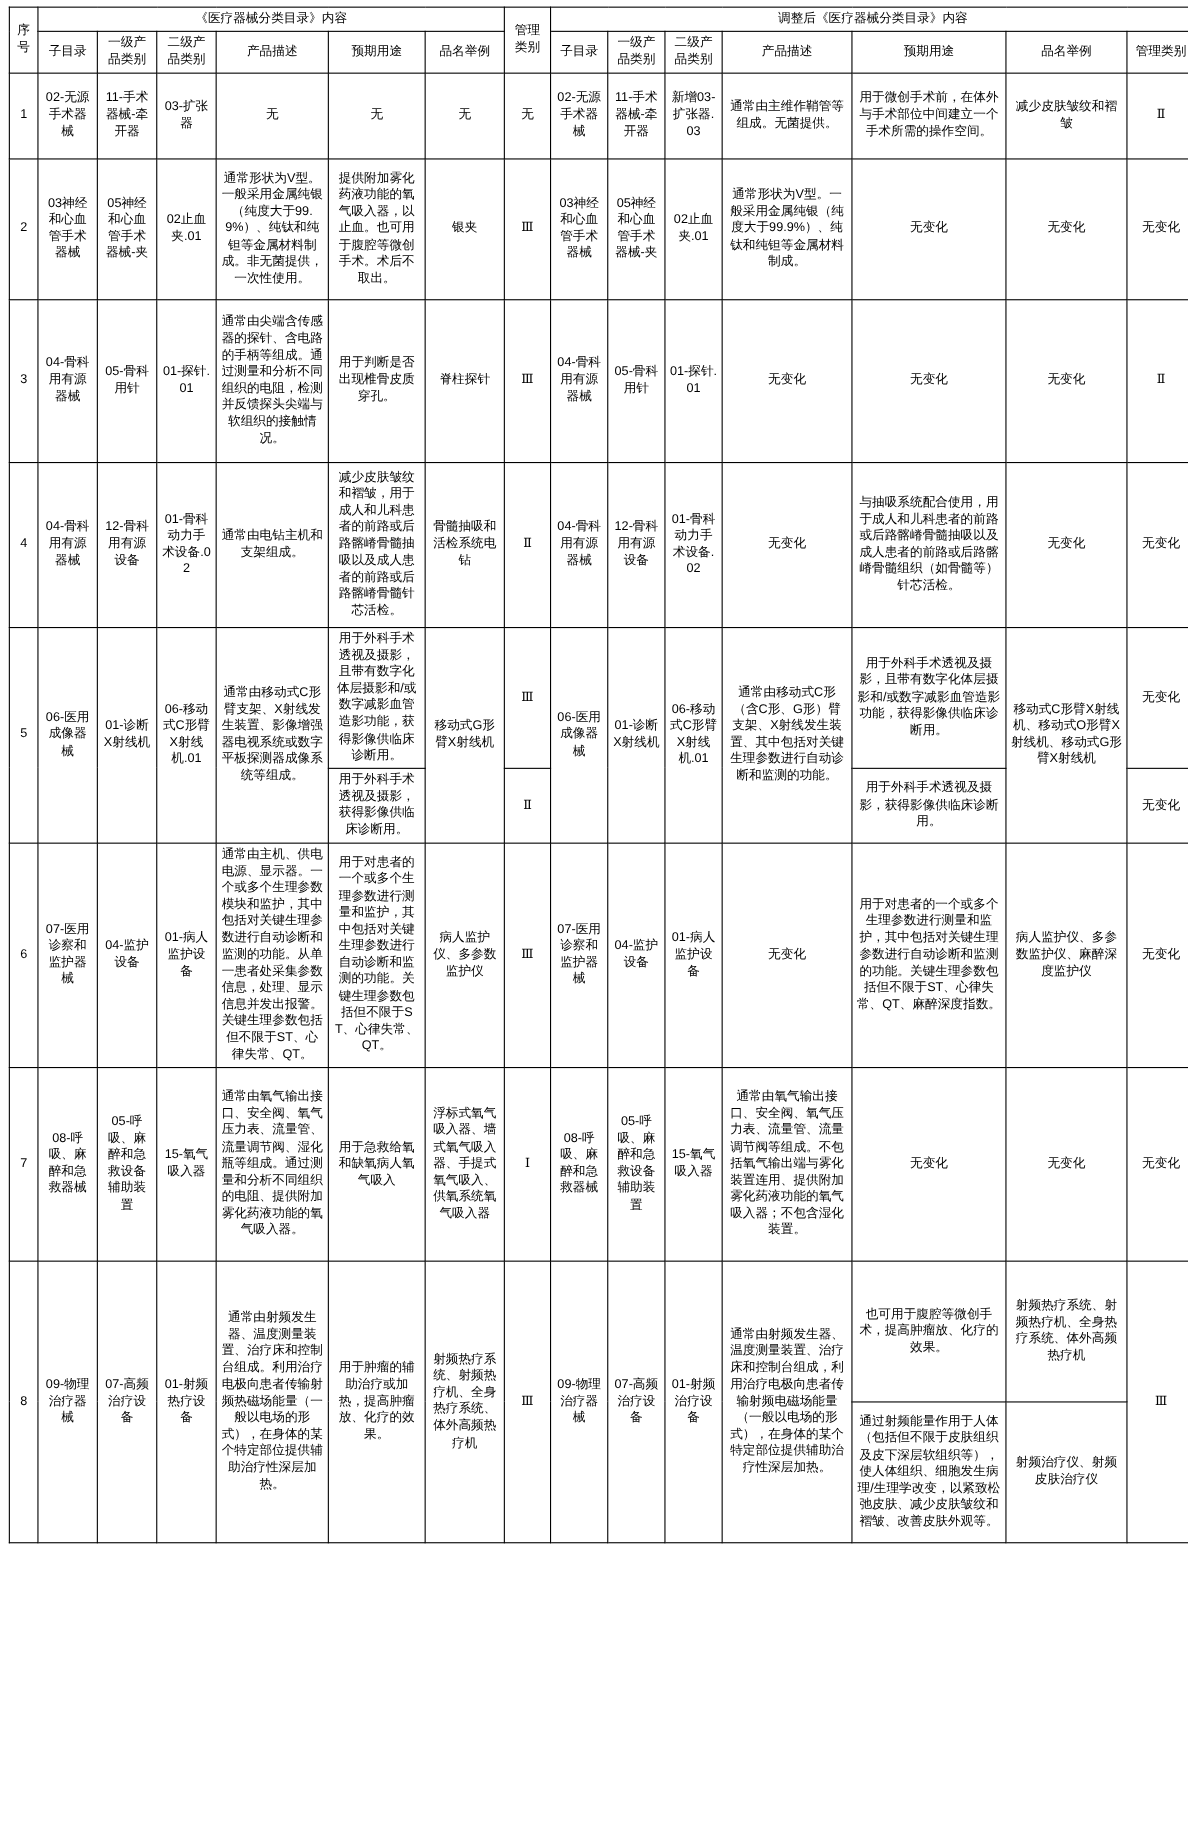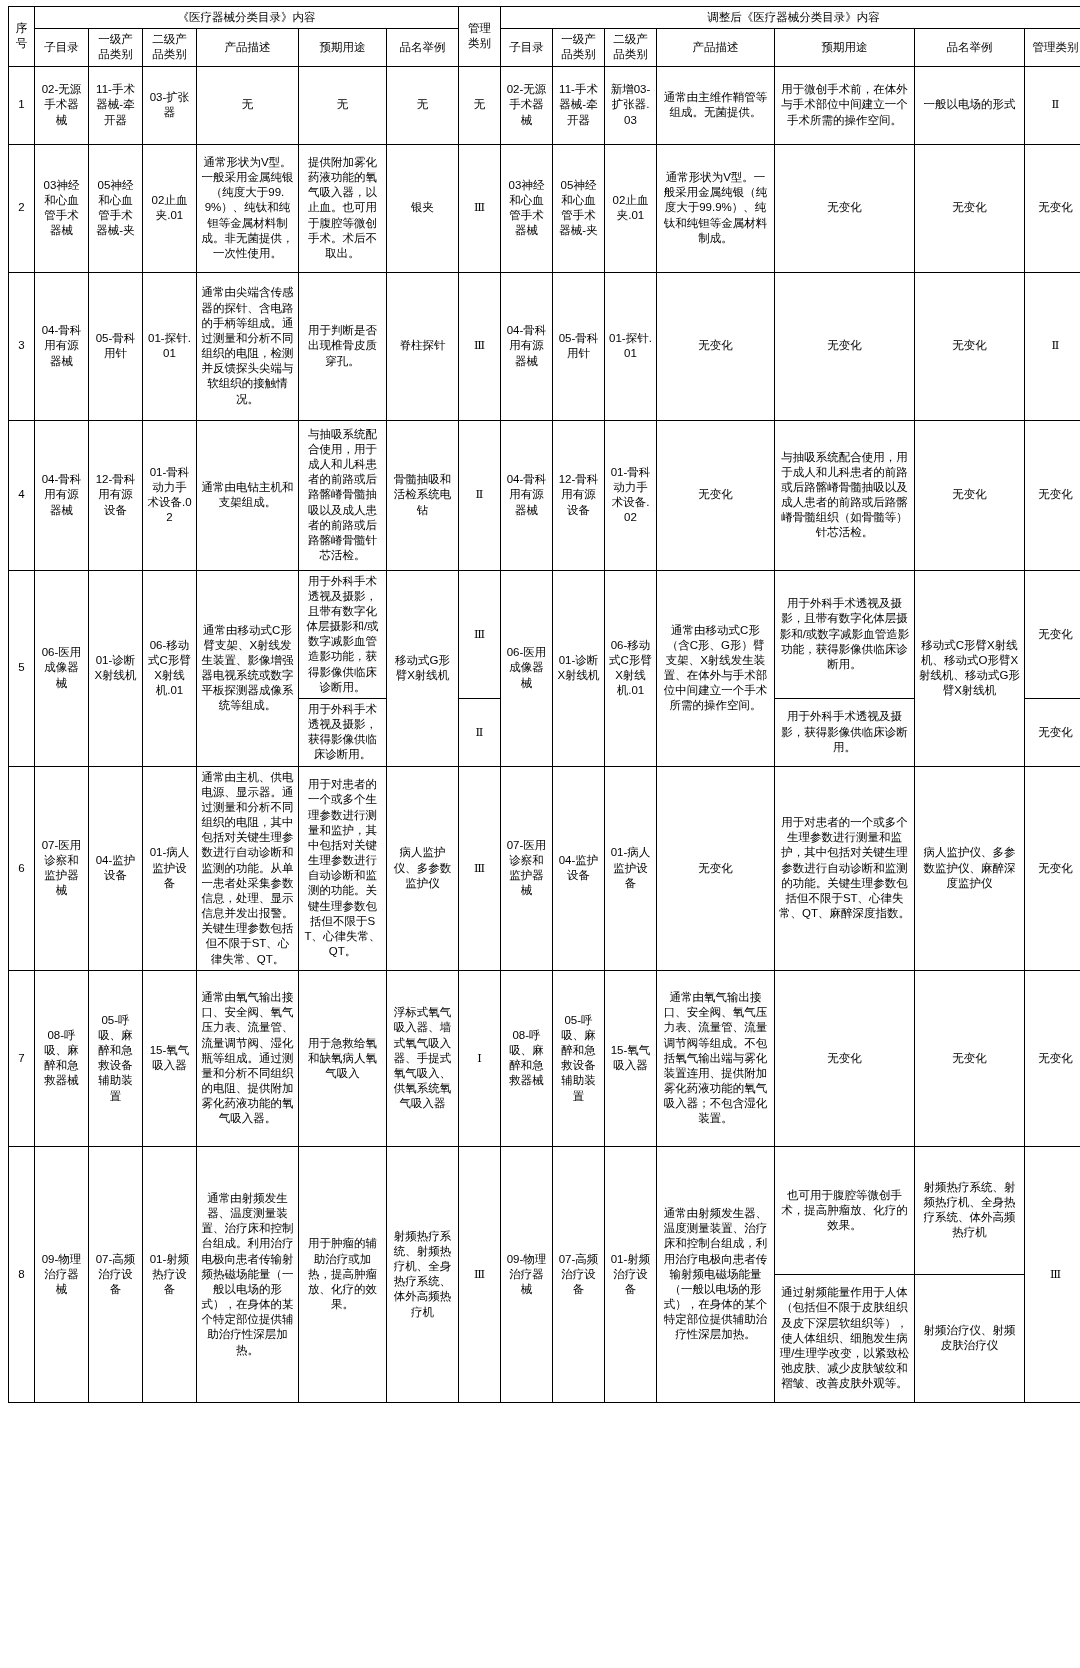--- a/index.html
+++ b/index.html
@@ -125,21 +125,21 @@
         <td>03-扩张器</td>
         <td>无</td>
         <td>无</td>
         <td>无</td>
         <td class="lvl">无</td>
         <td>02-无源手术器械</td>
         <td>11-手术器械-牵开器</td>
         <td>新增03-扩张器.03</td>
         <td class="desc">通常由主维作鞘管等组成。无菌提供。</td>
         <td class="desc">用于微创手术前，在体外与手术部位中间建立一个手术所需的操作空间。</td>
-        <td class="desc">一般以电场的形式</td>
+        <td class="desc">减少皮肤皱纹和褶皱</td>
         <td class="lvl">Ⅱ</td>
       </tr>
 
       <tr style="height:128px;">
         <td class="idx">2</td>
         <td>03神经和心血管手术器械</td>
         <td>05神经和心血管手术器械-夹</td>
         <td>02止血夹.01</td>
         <td class="desc">通常形状为V型。一般采用金属纯银（纯度大于99.9%）、纯钛和纯钽等金属材料制成。非无菌提供，一次性使用。</td>
         <td class="desc">提供附加雾化药液功能的氧气吸入器，以止血。也可用于腹腔等微创手术。术后不取出。</td>
@@ -171,21 +171,21 @@
         <td>无变化</td>
         <td class="lvl">Ⅱ</td>
       </tr>
 
       <tr style="height:150px;">
         <td class="idx">4</td>
         <td>04-骨科用有源器械</td>
         <td>12-骨科用有源设备</td>
         <td>01-骨科动力手术设备.02</td>
         <td class="desc">通常由电钻主机和支架组成。</td>
-        <td class="desc">与抽吸系统配合使用，用于成人和儿科患者的前路或后路髂嵴骨髓抽吸以及成人患者的前路或后路髂嵴骨髓针芯活检。</td>
+        <td class="desc">减少皮肤皱纹和褶皱，用于成人和儿科患者的前路或后路髂嵴骨髓抽吸以及成人患者的前路或后路髂嵴骨髓针芯活检。</td>
         <td class="desc">骨髓抽吸和活检系统电钻</td>
         <td class="lvl">Ⅱ</td>
         <td>04-骨科用有源器械</td>
         <td>12-骨科用有源设备</td>
         <td>01-骨科动力手术设备.02</td>
         <td>无变化</td>
         <td class="desc">与抽吸系统配合使用，用于成人和儿科患者的前路或后路髂嵴骨髓抽吸以及成人患者的前路或后路髂嵴骨髓组织（如骨髓等）针芯活检。</td>
         <td>无变化</td>
         <td>无变化</td>
       </tr>
@@ -195,38 +195,38 @@
         <td rowspan="2">06-医用成像器械</td>
         <td rowspan="2">01-诊断X射线机</td>
         <td rowspan="2">06-移动式C形臂X射线机.01</td>
         <td rowspan="2" class="desc">通常由移动式C形臂支架、X射线发生装置、影像增强器电视系统或数字平板探测器成像系统等组成。</td>
         <td class="desc">用于外科手术透视及摄影，且带有数字化体层摄影和/或数字减影血管造影功能，获得影像供临床诊断用。</td>
         <td rowspan="2">移动式G形臂X射线机</td>
         <td class="lvl">Ⅲ</td>
         <td rowspan="2">06-医用成像器械</td>
         <td rowspan="2">01-诊断X射线机</td>
         <td rowspan="2">06-移动式C形臂X射线机.01</td>
-        <td rowspan="2" class="desc">通常由移动式C形（含C形、G形）臂支架、X射线发生装置、在体外与手术部位中间建立一个手术所需的操作空间。</td>
+        <td rowspan="2" class="desc">通常由移动式C形（含C形、G形）臂支架、X射线发生装置、其中包括对关键生理参数进行自动诊断和监测的功能。</td>
         <td class="desc">用于外科手术透视及摄影，且带有数字化体层摄影和/或数字减影血管造影功能，获得影像供临床诊断用。</td>
         <td rowspan="2" class="desc">移动式C形臂X射线机、移动式O形臂X射线机、移动式G形臂X射线机</td>
         <td>无变化</td>
       </tr>
       <tr style="height:60px;">
         <td class="desc">用于外科手术透视及摄影，获得影像供临床诊断用。</td>
         <td class="lvl">Ⅱ</td>
         <td class="desc">用于外科手术透视及摄影，获得影像供临床诊断用。</td>
         <td>无变化</td>
       </tr>
 
       <tr style="height:172px;">
         <td class="idx">6</td>
         <td>07-医用诊察和监护器械</td>
         <td>04-监护设备</td>
         <td>01-病人监护设备</td>
-        <td class="desc">通常由主机、供电电源、显示器。通过测量和分析不同组织的电阻，其中包括对关键生理参数进行自动诊断和监测的功能。从单一患者处采集参数信息，处理、显示信息并发出报警。关键生理参数包括但不限于ST、心律失常、QT。</td>
+        <td class="desc">通常由主机、供电电源、显示器。一个或多个生理参数模块和监护，其中包括对关键生理参数进行自动诊断和监测的功能。从单一患者处采集参数信息，处理、显示信息并发出报警。关键生理参数包括但不限于ST、心律失常、QT。</td>
         <td class="desc">用于对患者的一个或多个生理参数进行测量和监护，其中包括对关键生理参数进行自动诊断和监测的功能。关键生理参数包括但不限于ST、心律失常、QT。</td>
         <td>病人监护仪、多参数监护仪</td>
         <td class="lvl">Ⅲ</td>
         <td>07-医用诊察和监护器械</td>
         <td>04-监护设备</td>
         <td>01-病人监护设备</td>
         <td>无变化</td>
         <td class="desc">用于对患者的一个或多个生理参数进行测量和监护，其中包括对关键生理参数进行自动诊断和监测的功能。关键生理参数包括但不限于ST、心律失常、QT、麻醉深度指数。</td>
         <td class="desc">病人监护仪、多参数监护仪、麻醉深度监护仪</td>
         <td>无变化</td>

